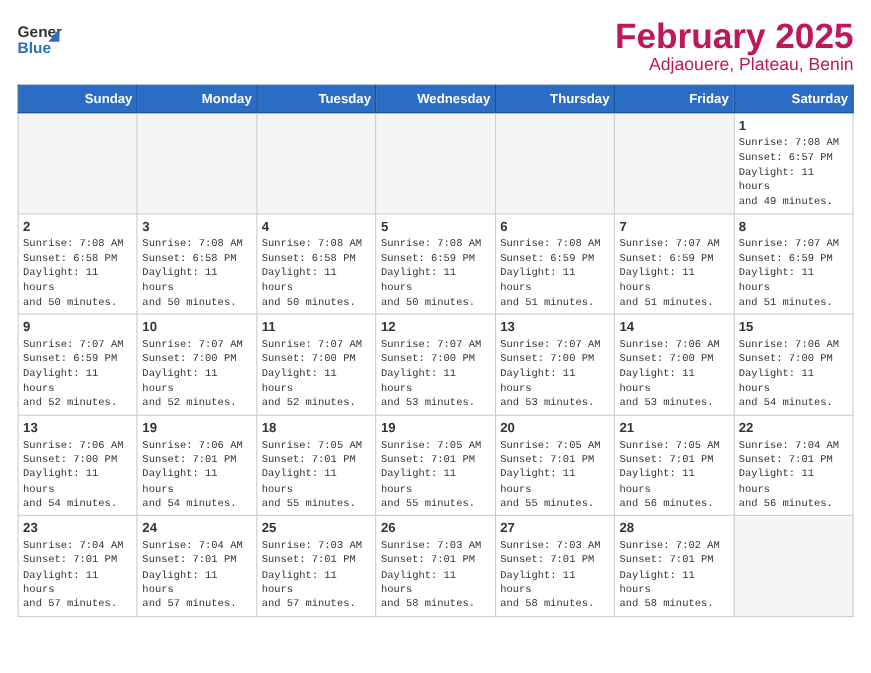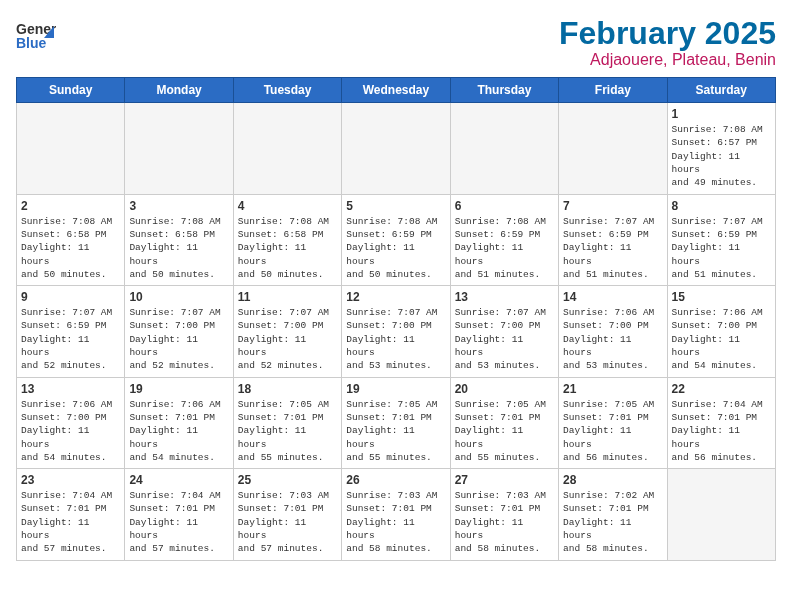--- a/index.html
+++ b/index.html
@@ -20,39 +20,39 @@
       display: flex;
       align-items: center;
       gap: 4px;
     }
     .title-area {
       text-align: right;
     }
     .month-title {
       font-size: 32px;
       font-weight: bold;
-      color: #0369a1;
+      color: #be185d;
       line-height: 1.1;
     }
     .subtitle {
       font-size: 16px;
       color: #be185d;
     }
     .calendar-table {
       width: 100%;
       border-collapse: collapse;
       table-layout: fixed;
     }
     .calendar-table th {
       background-color: #2b6cc4;
       color: #fff;
       font-size: 12px;
       font-weight: bold;
       padding: 5px 4px;
-      text-align: center;
+      text-align: right;
       border: 1px solid #1a5096;
     }
     .calendar-table td {
       vertical-align: top;
       border: 1px solid #ccc;
       padding: 4px 4px 4px 4px;
       font-size: 10px;
       color: #333;
       height: 80px;
       background: #fff;

